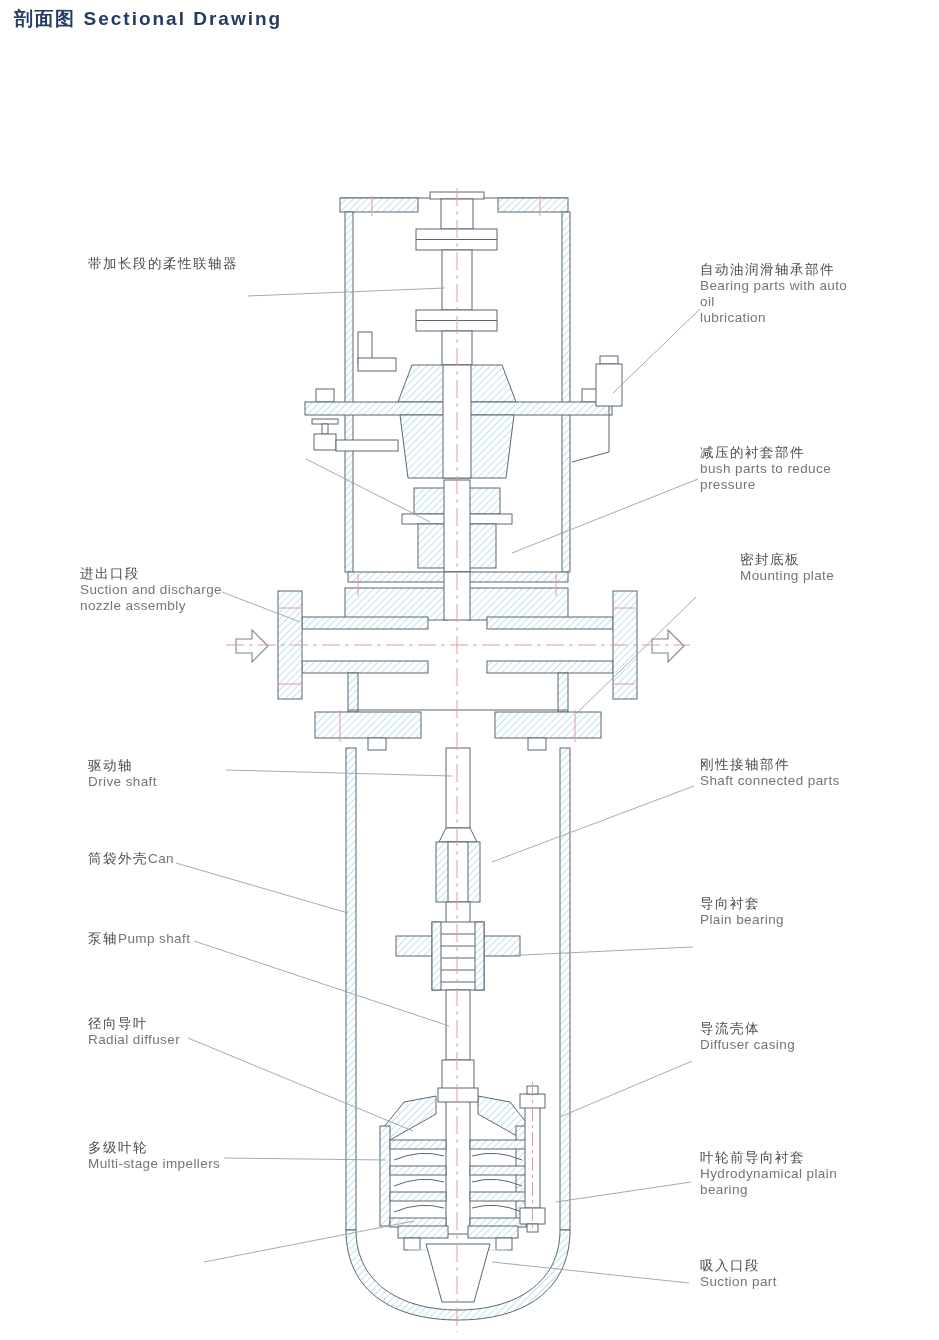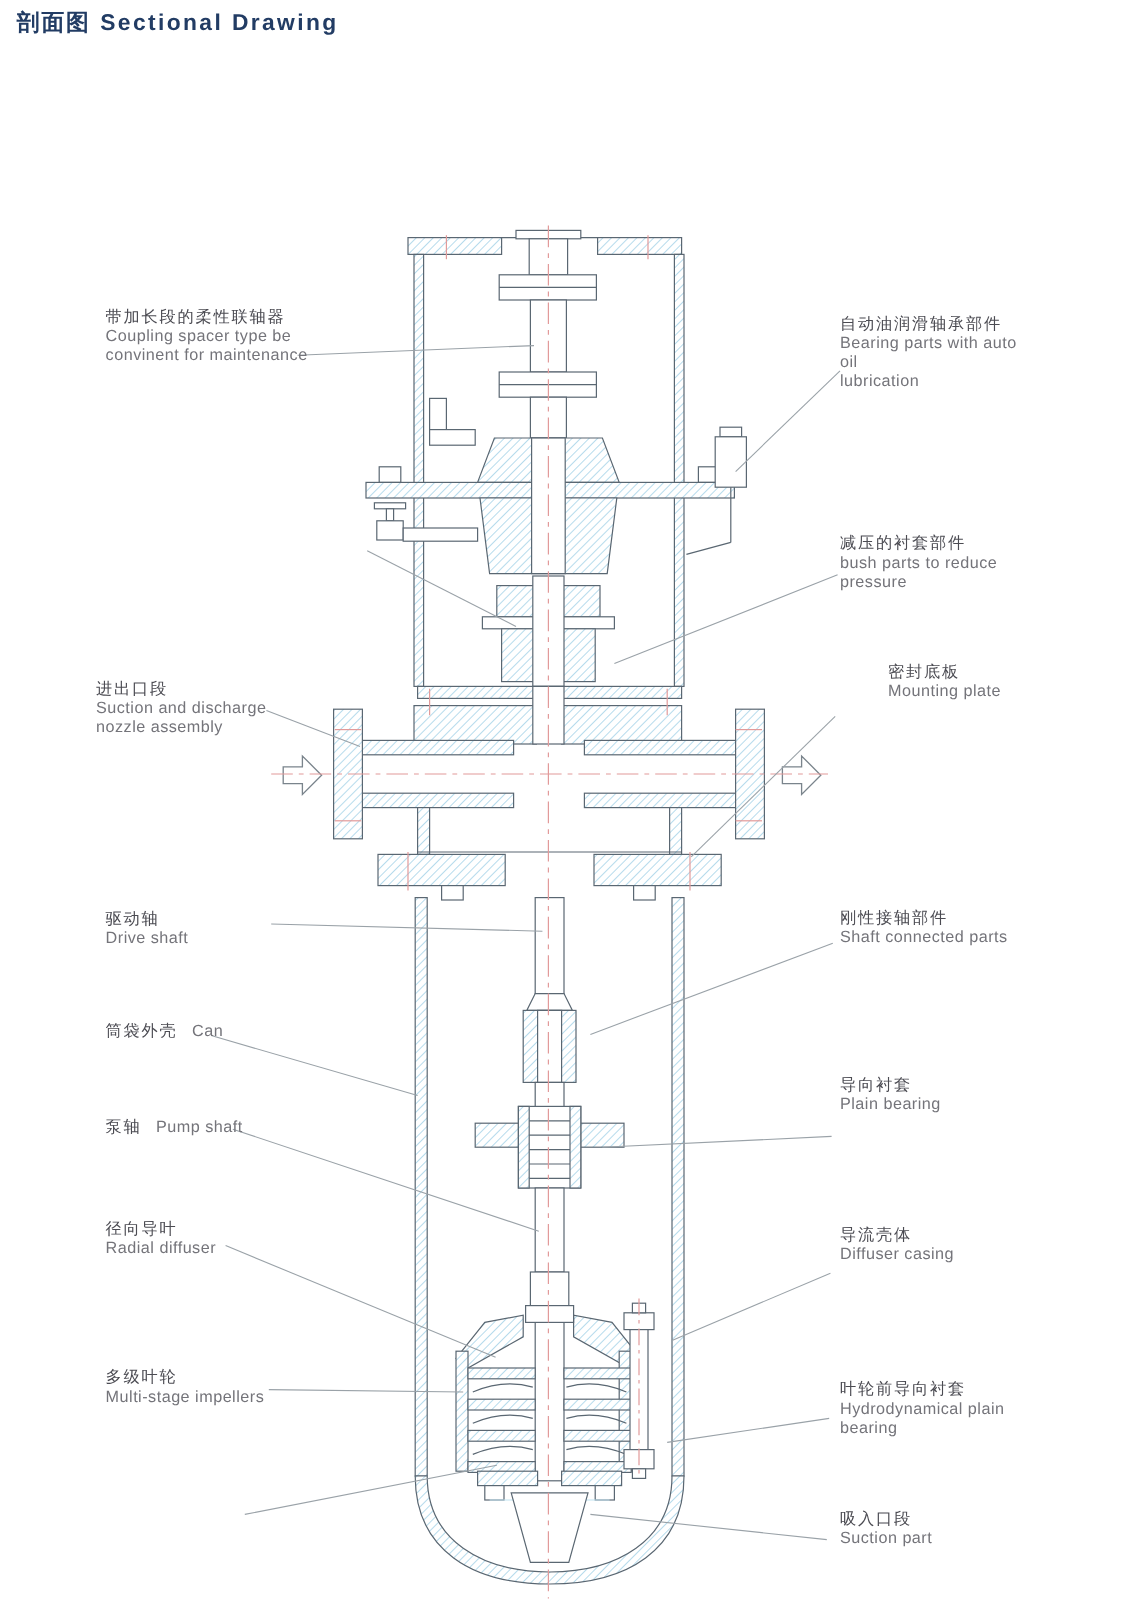--- a/index.html
+++ b/index.html
@@ -5,21 +5,21 @@
   html,body{margin:0;padding:0;background:#fff;}
   .canvas{position:relative;width:850px;height:1340px;background:#fff;overflow:hidden;
           font-family:"Liberation Sans","DejaVu Sans",sans-serif;}
   .page-title{position:absolute;left:14px;top:6px;font-size:19px;font-weight:bold;
               color:#223c64;letter-spacing:1.5px;}
   .page-title .en{margin-left:8px;letter-spacing:2px;}
   .drawing-svg{position:absolute;left:0;top:0;}
   .label{position:absolute;pointer-events:none;}
   .label .zh{font-size:13.5px;color:#4b4b52;letter-spacing:1.5px;line-height:1.2;}
   .label .en{font-size:13.5px;color:#74747a;letter-spacing:.4px;line-height:1.18;white-space:pre-line;}
-  .label.inline{display:flex;gap:12px;align-items:baseline;}
+  .label.inline{display:flex;gap:0;align-items:baseline;}
 </style>
 </head>
 <body>
 
 <div class="canvas">
 
   <svg class="drawing-svg" width="939" height="1340" viewBox="0 0 939 1340">
     <defs>
       <pattern id="hx" width="5" height="5" patternUnits="userSpaceOnUse" patternTransform="rotate(45)">
         <rect width="5" height="5" fill="#ffffff"></rect>
@@ -193,22 +193,20 @@
       <line x1="689" y1="1283" x2="492" y2="1262"></line>
     </g>
   </svg>
 
   <div class="page-title">
     <span>剖面图</span><span class="en">Sectional Drawing</span>
   </div>
 
   <div class="label" style="left:88px;top:256px;">
     <div class="zh">带加长段的柔性联轴器</div>
-    <div class="en">Coupling spacer type be
-convinent for maintenance</div>
   </div>
   <div class="label" style="left:80px;top:566px;">
     <div class="zh">进出口段</div>
     <div class="en">Suction and discharge
 nozzle assembly</div>
   </div>
   <div class="label" style="left:88px;top:758px;">
     <div class="zh">驱动轴</div>
     <div class="en">Drive shaft</div>
   </div>

